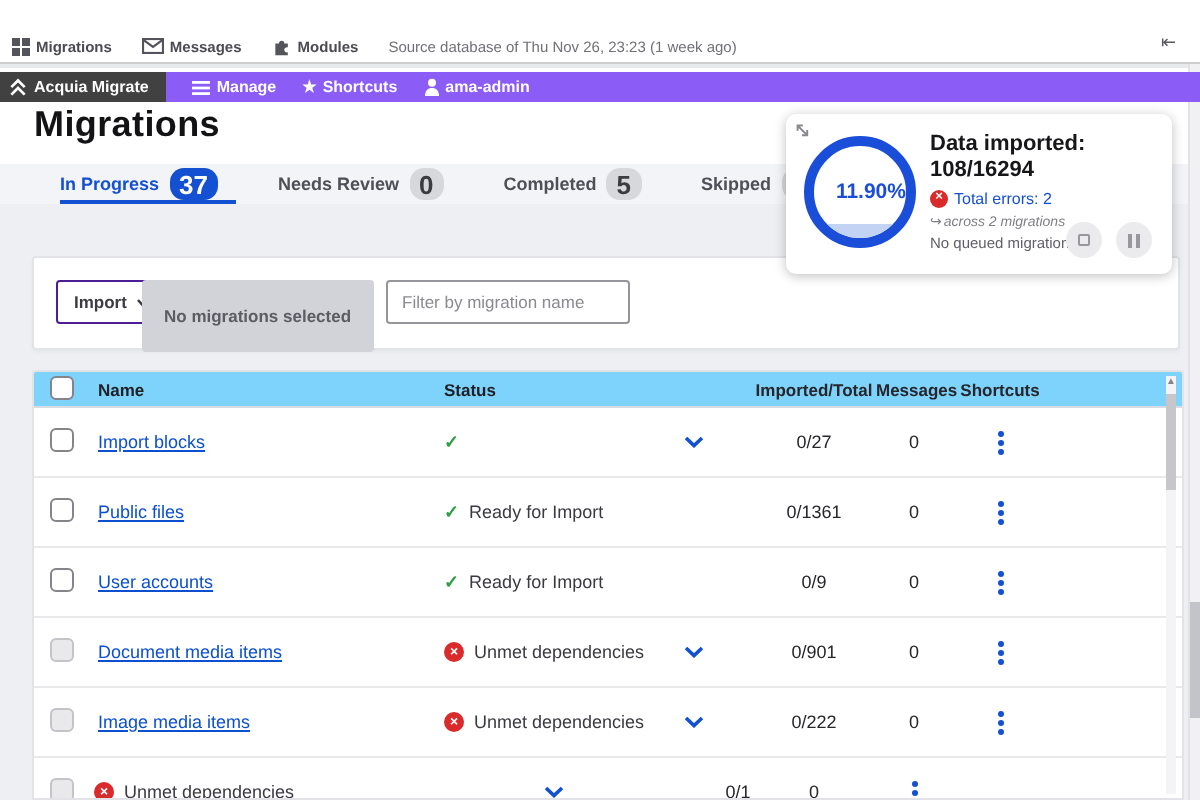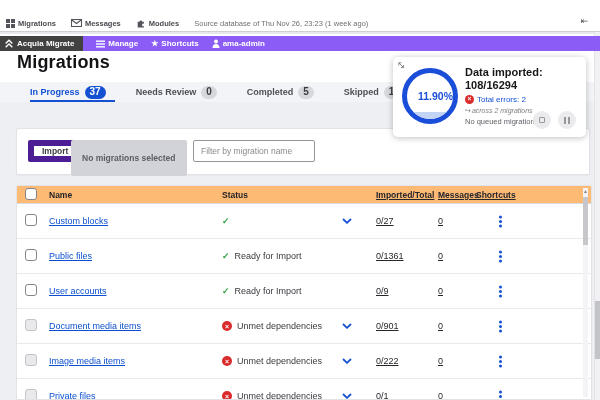--- a/index.html
+++ b/index.html
@@ -30,63 +30,63 @@
   .title{position:absolute;left:17px;top:52px;font-size:18px;font-weight:bold;color:#131316;letter-spacing:.2px;}
 
   
   .tabband{position:absolute;top:82px;left:0;width:600px;height:20px;background:#f3f4f7;
     display:flex;align-items:stretch;padding-left:18px;box-sizing:border-box;}
   .tab{position:relative;display:flex;align-items:center;gap:5px;padding:0 9px;
     font-size:9px;font-weight:bold;color:#4e4f57;cursor:default;margin-left:12px;}
   .tab:first-child{padding-left:0;}
   .tab.active{color:#1450d2;}
   .tab.active::after{content:"";position:absolute;left:0;right:0;bottom:0;height:2.5px;background:#1450d2;}
-  .badge{font-size:10px;font-weight:bold;background:#d7d8dc;color:#3b3b40;
+  .badge{font-size:13px;font-weight:bold;background:#d7d8dc;color:#3b3b40;
     border-radius:7px;padding:1.5px 5px;line-height:1;}
   .badge-active{background:#1450d2;color:#fff;}
 
   
   .contentbg{position:absolute;top:102px;left:0;width:600px;height:298px;background:#edeff2;}
 
   
   .card1{position:absolute;left:16px;top:128px;width:574px;height:47px;background:#fff;
     border:1px solid #e2e3e7;border-radius:2px;box-sizing:border-box;box-shadow:0 1px 2px rgba(0,0,0,.04);}
   .import-btn{position:absolute;left:11px;top:11px;height:22px;display:flex;align-items:center;gap:5px;
-    padding:0 8px;background:#fff;border:6px solid #4c1d95;border-radius:2px;
+    padding:0 8px;background:#fff;border:1px solid #4c1d95;border-radius:2px;
     font-size:8.5px;font-weight:bold;color:#3c3c42;box-sizing:border-box;}
   .sel-btn{position:absolute;left:54px;top:11px;height:36px;display:flex;align-items:center;
     padding:0 11px;background:#d2d3d8;border:none;border-radius:2px;
     font-size:8.5px;font-weight:bold;color:#5c5d64;box-sizing:border-box;}
   .filter-input{position:absolute;left:176px;top:11px;width:122px;height:22px;
     border:1px solid #95959b;border-radius:2px;font-size:8.5px;padding:0 7px;color:#333;
     box-sizing:border-box;font-family:"Liberation Sans",sans-serif;outline:none;}
   .filter-input::placeholder{color:#8a8a90;}
 
   
   .card2{position:absolute;left:16px;top:185px;width:576px;height:215px;background:#fff;
     border:1px solid #e2e3e7;border-top-left-radius:2px;border-top-right-radius:2px;
     box-sizing:border-box;overflow:hidden;}
   .tgrid{display:grid;grid-template-columns:30px 175px 110px 30px 14px 62px 38px 48px 1fr;align-items:center;}
-  .thead{height:17px;background:#fdba74;border-bottom:1px solid #d8dce2;
+  .thead{height:17px;background:#7dd3fc;border-bottom:1px solid #d8dce2;
     font-size:8.5px;font-weight:bold;color:#1f2025;}
   .trow{height:34px;border-bottom:1px solid #e9e9ec;font-size:9px;}
   .c-cb{padding-left:8px;}
   .cb{display:inline-block;width:12px;height:12px;border:1px solid #84848a;border-radius:3px;
     background:#fff;box-sizing:border-box;}
   .cb-dis{background:#e9e9ec;border-color:#c3c3c8;}
   .c-name{padding-left:2px;}
   .rlink{color:#0c50cf;text-decoration:underline;cursor:pointer;}
   .c-status{display:flex;align-items:center;}
   .st-ok{color:#2f9e44;font-weight:bold;margin-right:5px;font-size:9px;}
   .st-err{flex:0 0 auto;width:10px;height:10px;border-radius:50%;background:#d92b2b;color:#fff;
     font-size:7px;font-weight:bold;display:inline-flex;align-items:center;justify-content:center;
     margin-right:5px;line-height:1;}
   .st-txt{color:#3a3a40;white-space:nowrap;}
   .c-chev{display:flex;justify-content:center;}
-  .c-imp,.c-msg,.c-ops{text-align:left;color:#26262b;text-decoration:underline;}
+  .c-imp,.c-msg,.c-ops{text-align:center;color:#26262b;}
   .c-ops{display:flex;justify-content:center;}
   .dots{width:3px;height:3px;border-radius:50%;background:#1450d2;
     box-shadow:0 -4.5px 0 #1450d2,0 4.5px 0 #1450d2;cursor:pointer;}
 
   
   .tsb{position:absolute;right:3px;top:2px;width:5px;height:209px;background:#f4f4f6;}
   .tsb-arrow{position:absolute;top:0;left:0;width:5px;text-align:center;font-size:5px;color:#85858b;line-height:6px;}
   .tsb-thumb{position:absolute;top:9px;left:0;width:5px;height:48px;background:#c6c6cb;}
 
   
@@ -232,21 +232,21 @@
       <div></div>
         <div></div>
       <div class="c-imp">Imported/Total</div>
       <div class="c-msg">Messages</div>
       <div class="c-imp">Shortcuts</div>
       <div></div>
     </div>
     <div id="tbody">
         <div class="tgrid trow">
           <div class="c-cb"><span class="cb"></span></div>
-          <div class="c-name"><a class="rlink">Custom blocks</a></div>
+          <div class="c-name"><a class="rlink">Import blocks</a></div>
           <div class="c-status">
             <span class="st-ok">✓</span>
           </div>
           <div class="c-chev">
             <svg width="10" height="6" viewBox="0 0 10 6">
               <polyline points="1,1 5,4.8 9,1" fill="none" stroke="#1450d2" stroke-width="1.8"></polyline>
             </svg>
           </div>
           <div></div>
           <div class="c-imp">0/27</div>
@@ -323,21 +323,20 @@
           <div></div>
           <div class="c-imp">0/222</div>
           <div class="c-msg">0</div>
           <div class="c-ops">
             <span class="dots"></span>
           </div>
           <div></div>
         </div>
         <div class="tgrid trow">
           <div class="c-cb"><span class="cb cb-dis"></span></div>
-          <div class="c-name"><a class="rlink">Private files</a></div>
           <div class="c-status">
             <span class="st-err">×</span>
             <span class="st-txt">Unmet dependencies</span>
           </div>
           <div class="c-chev">
             <svg width="10" height="6" viewBox="0 0 10 6">
               <polyline points="1,1 5,4.8 9,1" fill="none" stroke="#1450d2" stroke-width="1.8"></polyline>
             </svg>
           </div>
           <div></div>

